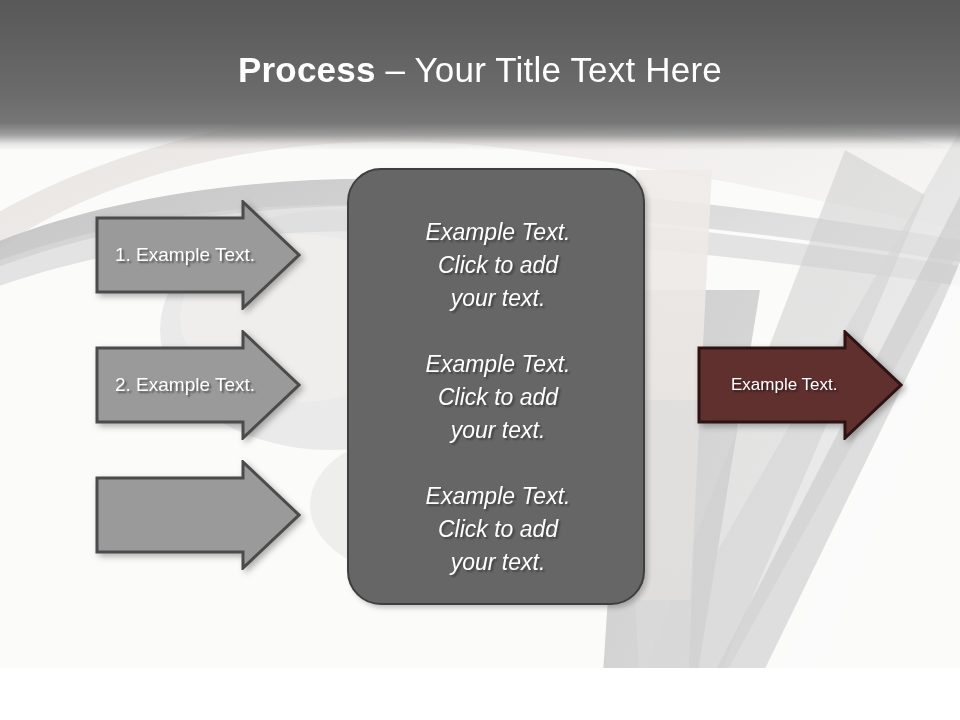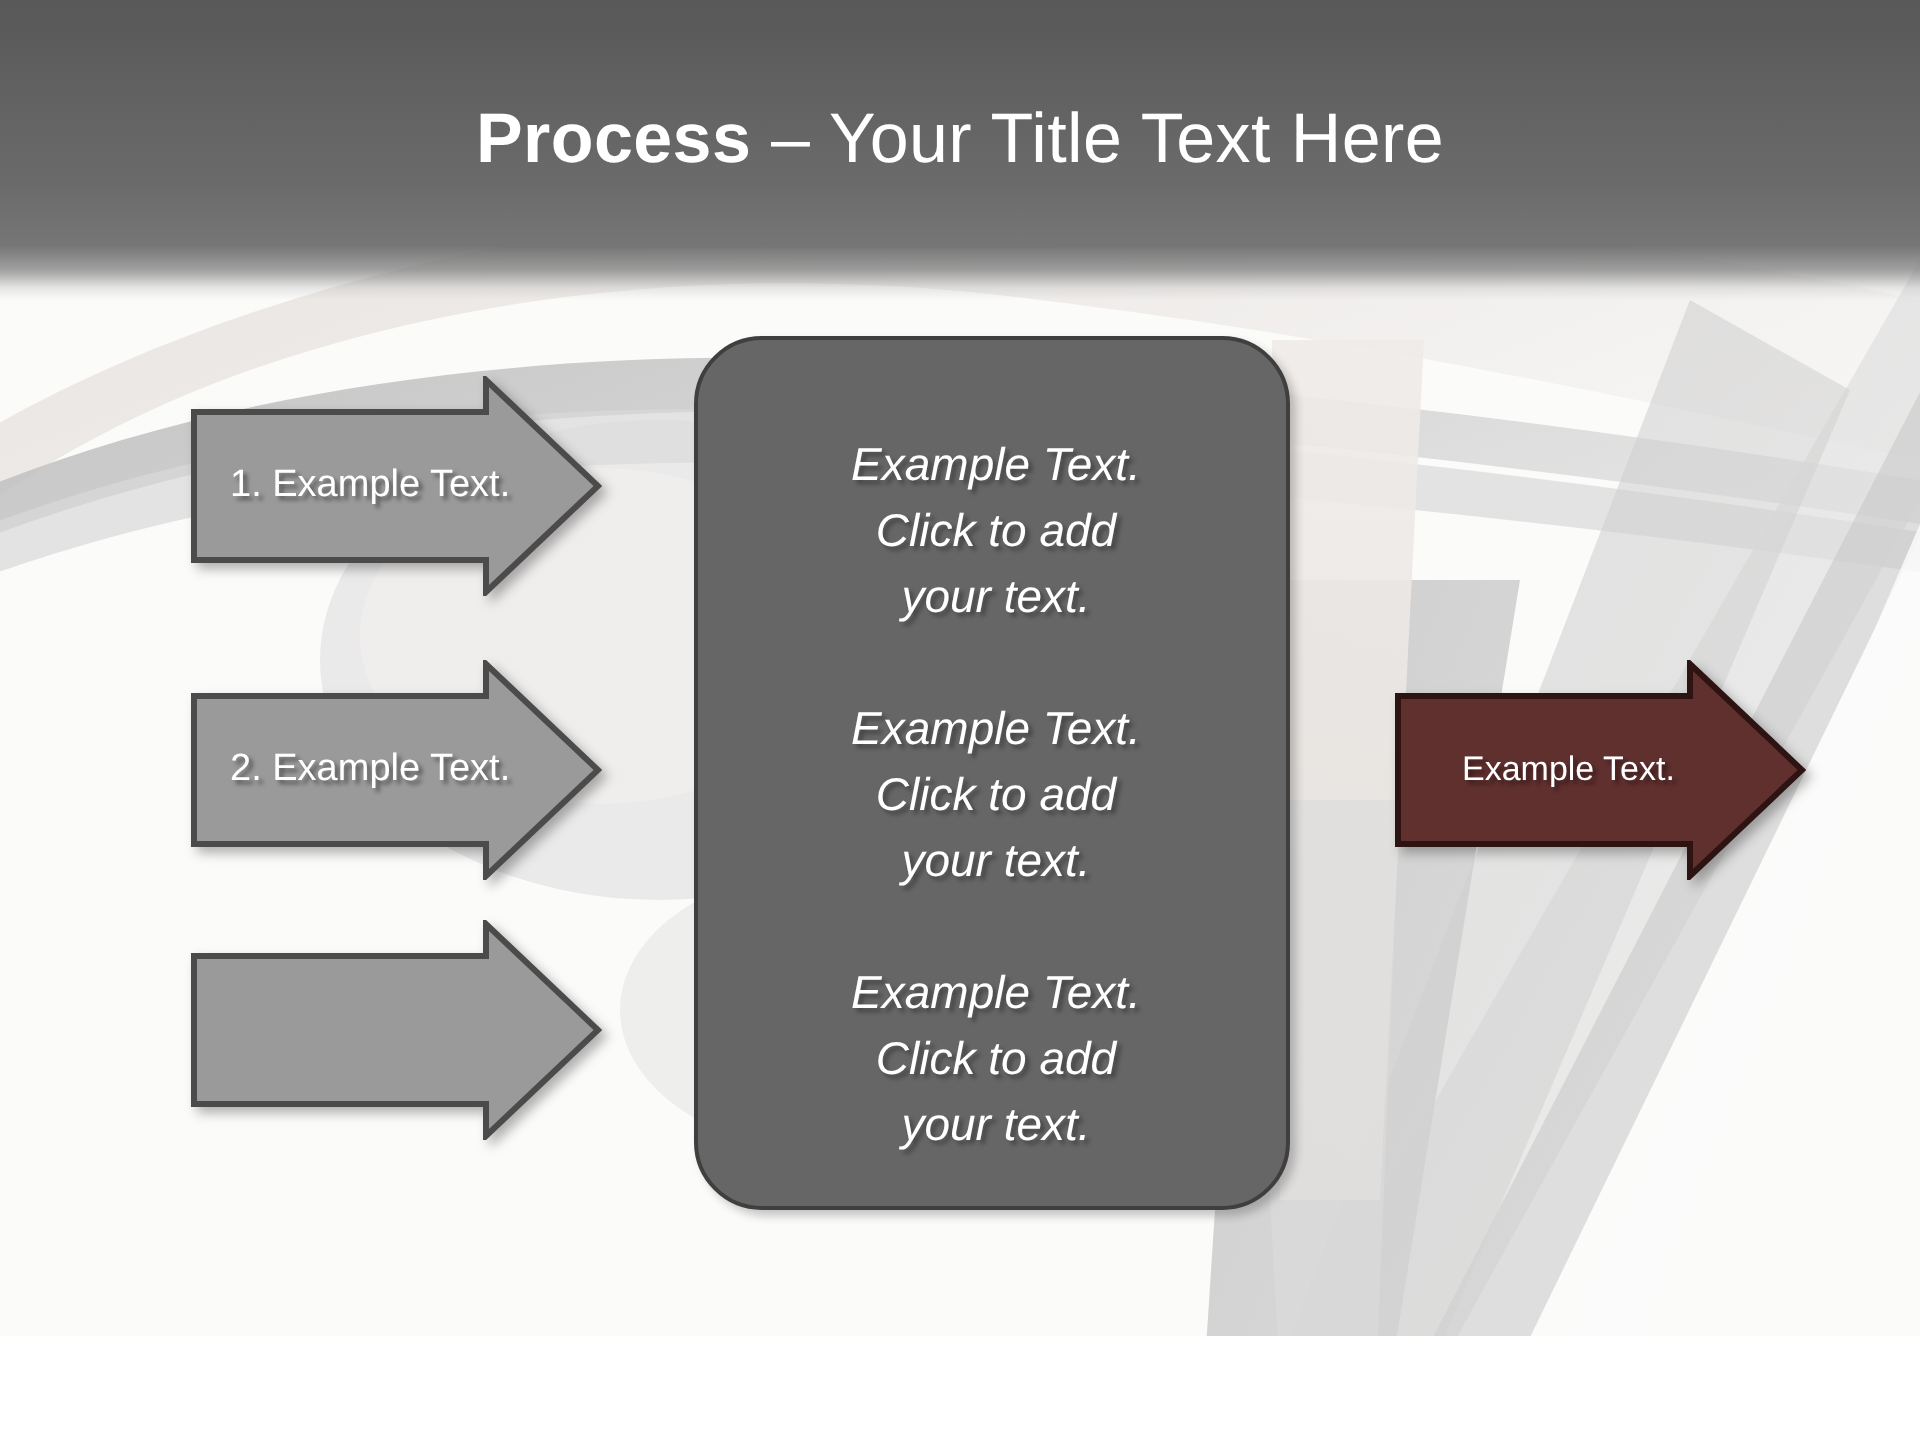--- a/index.html
+++ b/index.html
@@ -113,21 +113,21 @@
     line-height: 22px;
   }
   .red-arrow .arrow-label {
     left: 34px;
     top: 50%;
     transform: translateY(-50%);
     font-size: 17px;
     line-height: 20px;
   }
 
-  .arrow-1 { left: 95px; top: 188px; width: 206px; height: 110px; }
+  .arrow-1 { left: 95px; top: 200px; width: 206px; height: 110px; }
   .arrow-2 { left: 95px; top: 330px; width: 206px; height: 110px; }
   .arrow-3 { left: 95px; top: 460px; width: 206px; height: 110px; }
   .arrow-red { left: 697px; top: 330px; width: 206px; height: 110px; }
 </style>
 </head>
 <body>
 
 <div class="slide">
 
   <div class="bg-layer">

